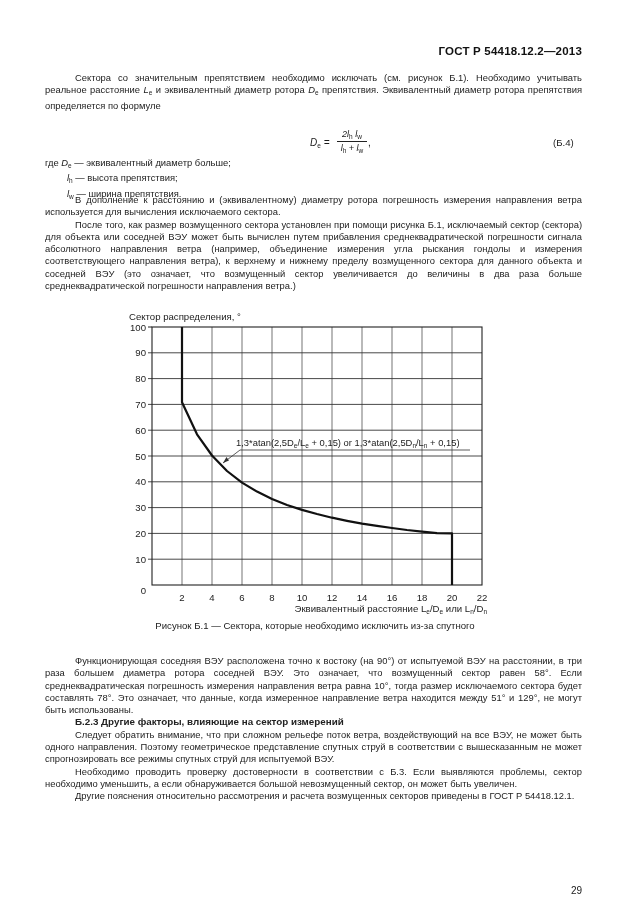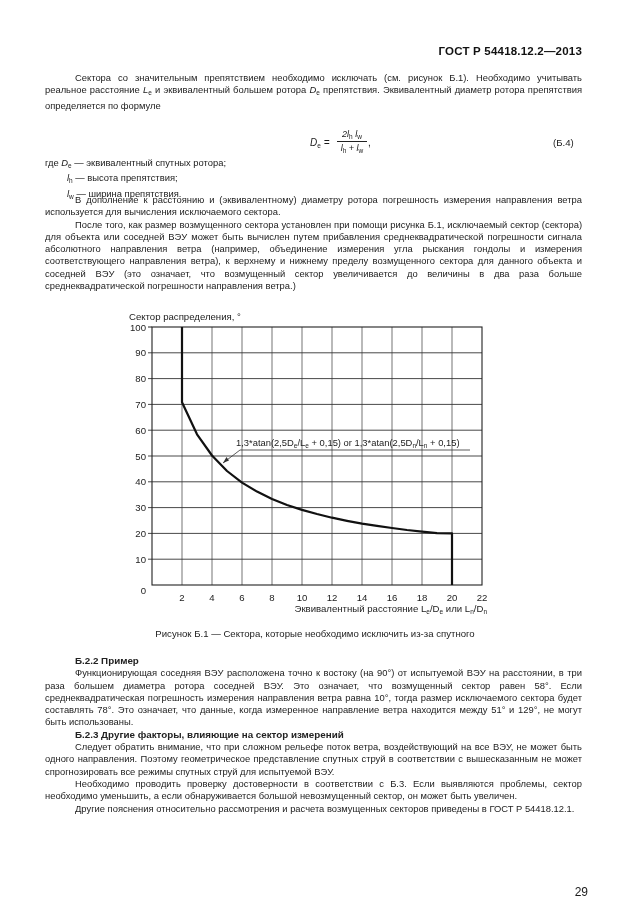--- a/index.html
+++ b/index.html
@@ -17,49 +17,49 @@
   .f-den { display: block; padding-top: 1px; }
   .f-comma { position: absolute; left: 368px; top: 9px; font-size: 10px; }
   .f-ref { position: absolute; left: 553px; top: 9px; font-size: 9.6px; text-align: right; }
   sub { font-size: 6.5px; vertical-align: -2px; font-style: normal; }
   .it { font-style: italic; }
   .where { position: absolute; left: 45px; top: 157px; font-size: 9.4px; line-height: 12.3px; }
   .where div { white-space: nowrap; }
   .where .sub-ind { padding-left: 22px; }
   .chart { position: absolute; left: 0; top: 0; width: 630px; height: 913px; pointer-events: none; }
   .chart svg { position: absolute; left: 0; top: 0; }
-  .caption { position: absolute; left: 100px; width: 430px; top: 620px; text-align: center; font-size: 9.6px; line-height: 12.5px; color: #222; margin-top: 8px; }
+  .caption { position: absolute; left: 100px; width: 430px; top: 620px; text-align: center; font-size: 9.6px; line-height: 12.5px; color: #222; }
   .h2 { font-weight: bold; font-size: 9.8px; }
-  .pagenum { position: absolute; right: 42px; top: 885px; font-size: 12px; }
+  .pagenum { position: absolute; right: 48px; top: 885px; font-size: 10px; }
 </style>
 </head>
 <body>
 
 <div class="page">
 
   <div class="header">ГОСТ Р 54418.12.2—2013</div>
 
   <div class="text" style="top:72px;">
     <p class="p ind">
-      <span>Сектора со значительным препятствием необходимо исключать (см. рисунок Б.1). Необходимо учитывать реальное расстояние </span><span class="it">L<sub>e</sub></span><span> и эквивалентный большем ротора </span><span class="it">D<sub>e</sub></span><span> препятствия. Эквивалентный диаметр ротора препятствия определяется по формуле</span>
+      <span>Сектора со значительным препятствием необходимо исключать (см. рисунок Б.1). Необходимо учитывать реальное расстояние </span><span class="it">L<sub>e</sub></span><span> и эквивалентный диаметр ротора </span><span class="it">D<sub>e</sub></span><span> препятствия. Эквивалентный диаметр ротора препятствия определяется по формуле</span>
     </p>
   </div>
 
   <div class="formula">
     <span class="f-lhs"><span>D</span><sub>e</sub> =</span>
     <span class="f-frac">
       <span class="f-num">2<i>l</i><sub>h</sub> <i>l</i><sub>w</sub></span>
       <span class="f-den"><i>l</i><sub>h</sub> + <i>l</i><sub>w</sub></span>
     </span>
     <span class="f-comma">,</span>
     <span class="f-ref">(Б.4)</span>
   </div>
 
   <div class="where">
-    <div><span>где</span> <span class="it">D<sub>e</sub></span> <span>— эквивалентный спутных ротора;</span></div>
+    <div><span>где</span> <span class="it">D<sub>e</sub></span> <span>— эквивалентный диаметр больше;</span></div>
     <div class="sub-ind"><span class="it">l<sub>h</sub></span> <span>— высота препятствия;</span></div>
     <div class="sub-ind"><span class="it">l<sub>w</sub></span> <span>— ширина препятствия.</span></div>
   </div>
 
   <div class="text" style="top:194px;">
     <p class="p ind">В дополнение к расстоянию и (эквивалентному) диаметру ротора погрешность измерения направления ветра используется для вычисления исключаемого сектора.</p>
     <p class="p ind">После того, как размер возмущенного сектора установлен при помощи рисунка Б.1, исключаемый сектор (сектора) для объекта или соседней ВЭУ может быть вычислен путем прибавления среднеквадратической погрешности сигнала абсолютного направления ветра (например, объединение измерения угла рыскания гондолы и измерения соответствующего направления ветра), к верхнему и нижнему пределу возмущенного сектора для данного объекта и соседней ВЭУ (это означает, что возмущенный сектор увеличивается до величины в два раза больше среднеквадратической погрешности направления ветра.)</p>
   </div>
 
   <div class="chart">
@@ -127,21 +127,20 @@
     <div style="position:absolute;right:143px;top:603px;font-size:9.6px;color:#222;white-space:nowrap;">
       <span>Эквивалентный расстояние </span><span>L</span><sub>e</sub><span>/D</span><sub>e</sub><span> или </span><span>L</span><sub>n</sub><span>/D</span><sub>n</sub>
     </div>
   </div>
 
   <div class="caption">
     <div>Рисунок Б.1 — Сектора, которые необходимо исключить из-за спутного</div>
   </div>
 
   <div class="text" style="top:655px;">
-    <p class="p ind h2">Б.2.2 Пример</p>
     <p class="p ind">Функционирующая соседняя ВЭУ расположена точно к востоку (на 90°) от испытуемой ВЭУ на расстоянии, в три раза большем диаметра ротора соседней ВЭУ. Это означает, что возмущенный сектор равен 58°. Если среднеквадратическая погрешность измерения направления ветра равна 10°, тогда размер исключаемого сектора будет составлять 78°. Это означает, что данные, когда измеренное направление ветра находится между 51° и 129°, не могут быть использованы.</p>
     <p class="p ind h2">Б.2.3 Другие факторы, влияющие на сектор измерений</p>
     <p class="p ind">Следует обратить внимание, что при сложном рельефе поток ветра, воздействующий на все ВЭУ, не может быть одного направления. Поэтому геометрическое представление спутных струй в соответствии с вышесказанным не может спрогнозировать все режимы спутных струй для испытуемой ВЭУ.</p>
     <p class="p ind">Необходимо проводить проверку достоверности в соответствии с Б.3. Если выявляются проблемы, сектор необходимо уменьшить, а если обнаруживается большой невозмущенный сектор, он может быть увеличен.</p>
     <p class="p ind">Другие пояснения относительно рассмотрения и расчета возмущенных секторов приведены в ГОСТ Р 54418.12.1.</p>
   </div>
 
   <div class="pagenum">29</div>
 </div>
 

